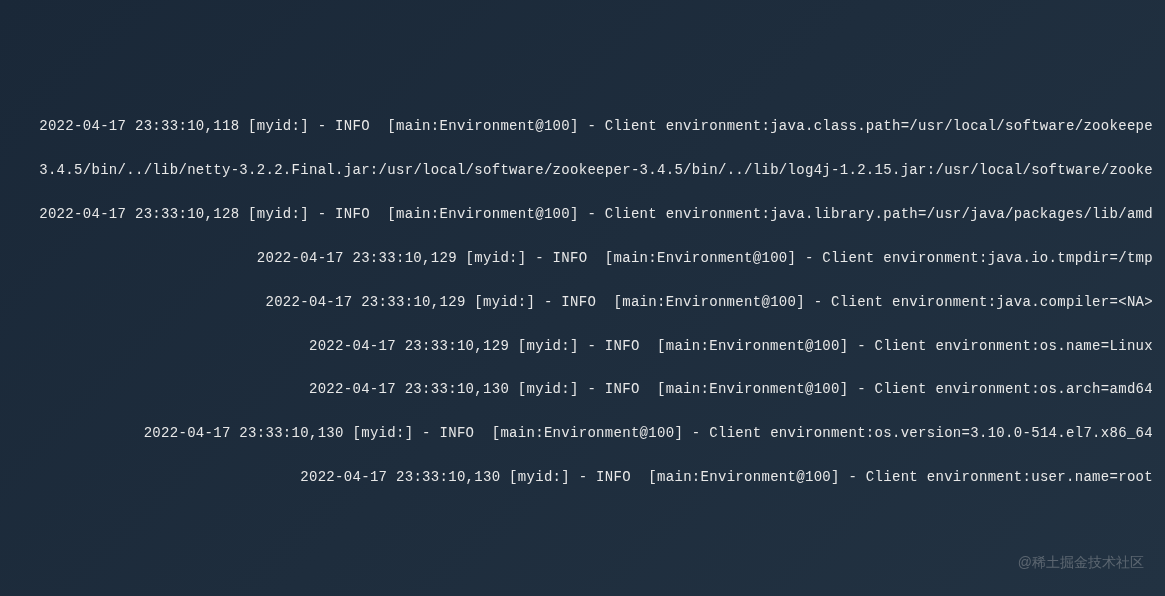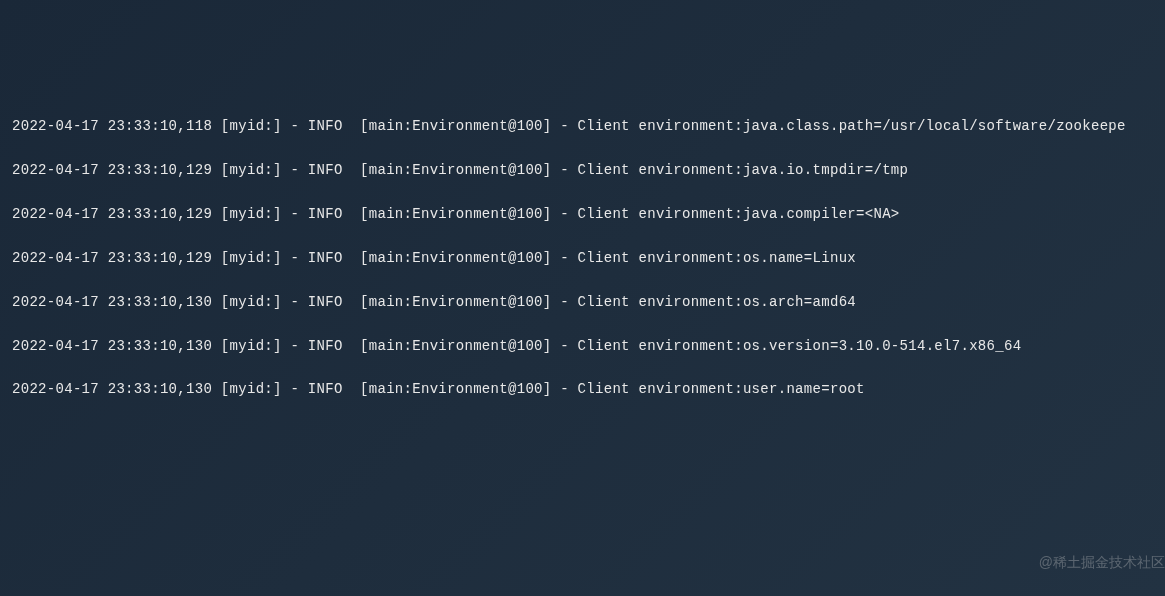--- a/index.html
+++ b/index.html
@@ -20,38 +20,41 @@
       line-height: 1.57;
       white-space: pre;
       letter-spacing: 0.3px;
     }
     .terminal-output {
       white-space: pre-wrap;
       word-break: break-all;
     }
     .line {
       display: block;
+      text-align: right;
     }
     .watermark {
       position: absolute;
       bottom: 22px;
-      right: 0;
+      right: 21px;
       font-size: 14px;
       color: rgba(200, 200, 200, 0.35);
       font-family: sans-serif;
       letter-spacing: 0;
     }
   </style>
 </head>
 <body>
 
 
 
 <div class="terminal-output">
 <span class="line">2022-04-17 23:33:10,118 [myid:] - INFO  [main:Environment@100] - Client environment:java.class.path=/usr/local/software/zookeepe</span>
+<span class="line">3.4.5/bin/../lib/netty-3.2.2.Final.jar:/usr/local/software/zookeeper-3.4.5/bin/../lib/log4j-1.2.15.jar:/usr/local/software/zooke</span>
+<span class="line">2022-04-17 23:33:10,128 [myid:] - INFO  [main:Environment@100] - Client environment:java.library.path=/usr/java/packages/lib/amd</span>
 <span class="line">2022-04-17 23:33:10,129 [myid:] - INFO  [main:Environment@100] - Client environment:java.io.tmpdir=/tmp</span>
 <span class="line">2022-04-17 23:33:10,129 [myid:] - INFO  [main:Environment@100] - Client environment:java.compiler=&lt;NA&gt;</span>
 <span class="line">2022-04-17 23:33:10,129 [myid:] - INFO  [main:Environment@100] - Client environment:os.name=Linux</span>
 <span class="line">2022-04-17 23:33:10,130 [myid:] - INFO  [main:Environment@100] - Client environment:os.arch=amd64</span>
 <span class="line">2022-04-17 23:33:10,130 [myid:] - INFO  [main:Environment@100] - Client environment:os.version=3.10.0-514.el7.x86_64</span>
 <span class="line">2022-04-17 23:33:10,130 [myid:] - INFO  [main:Environment@100] - Client environment:user.name=root</span>
 
 
 
 

